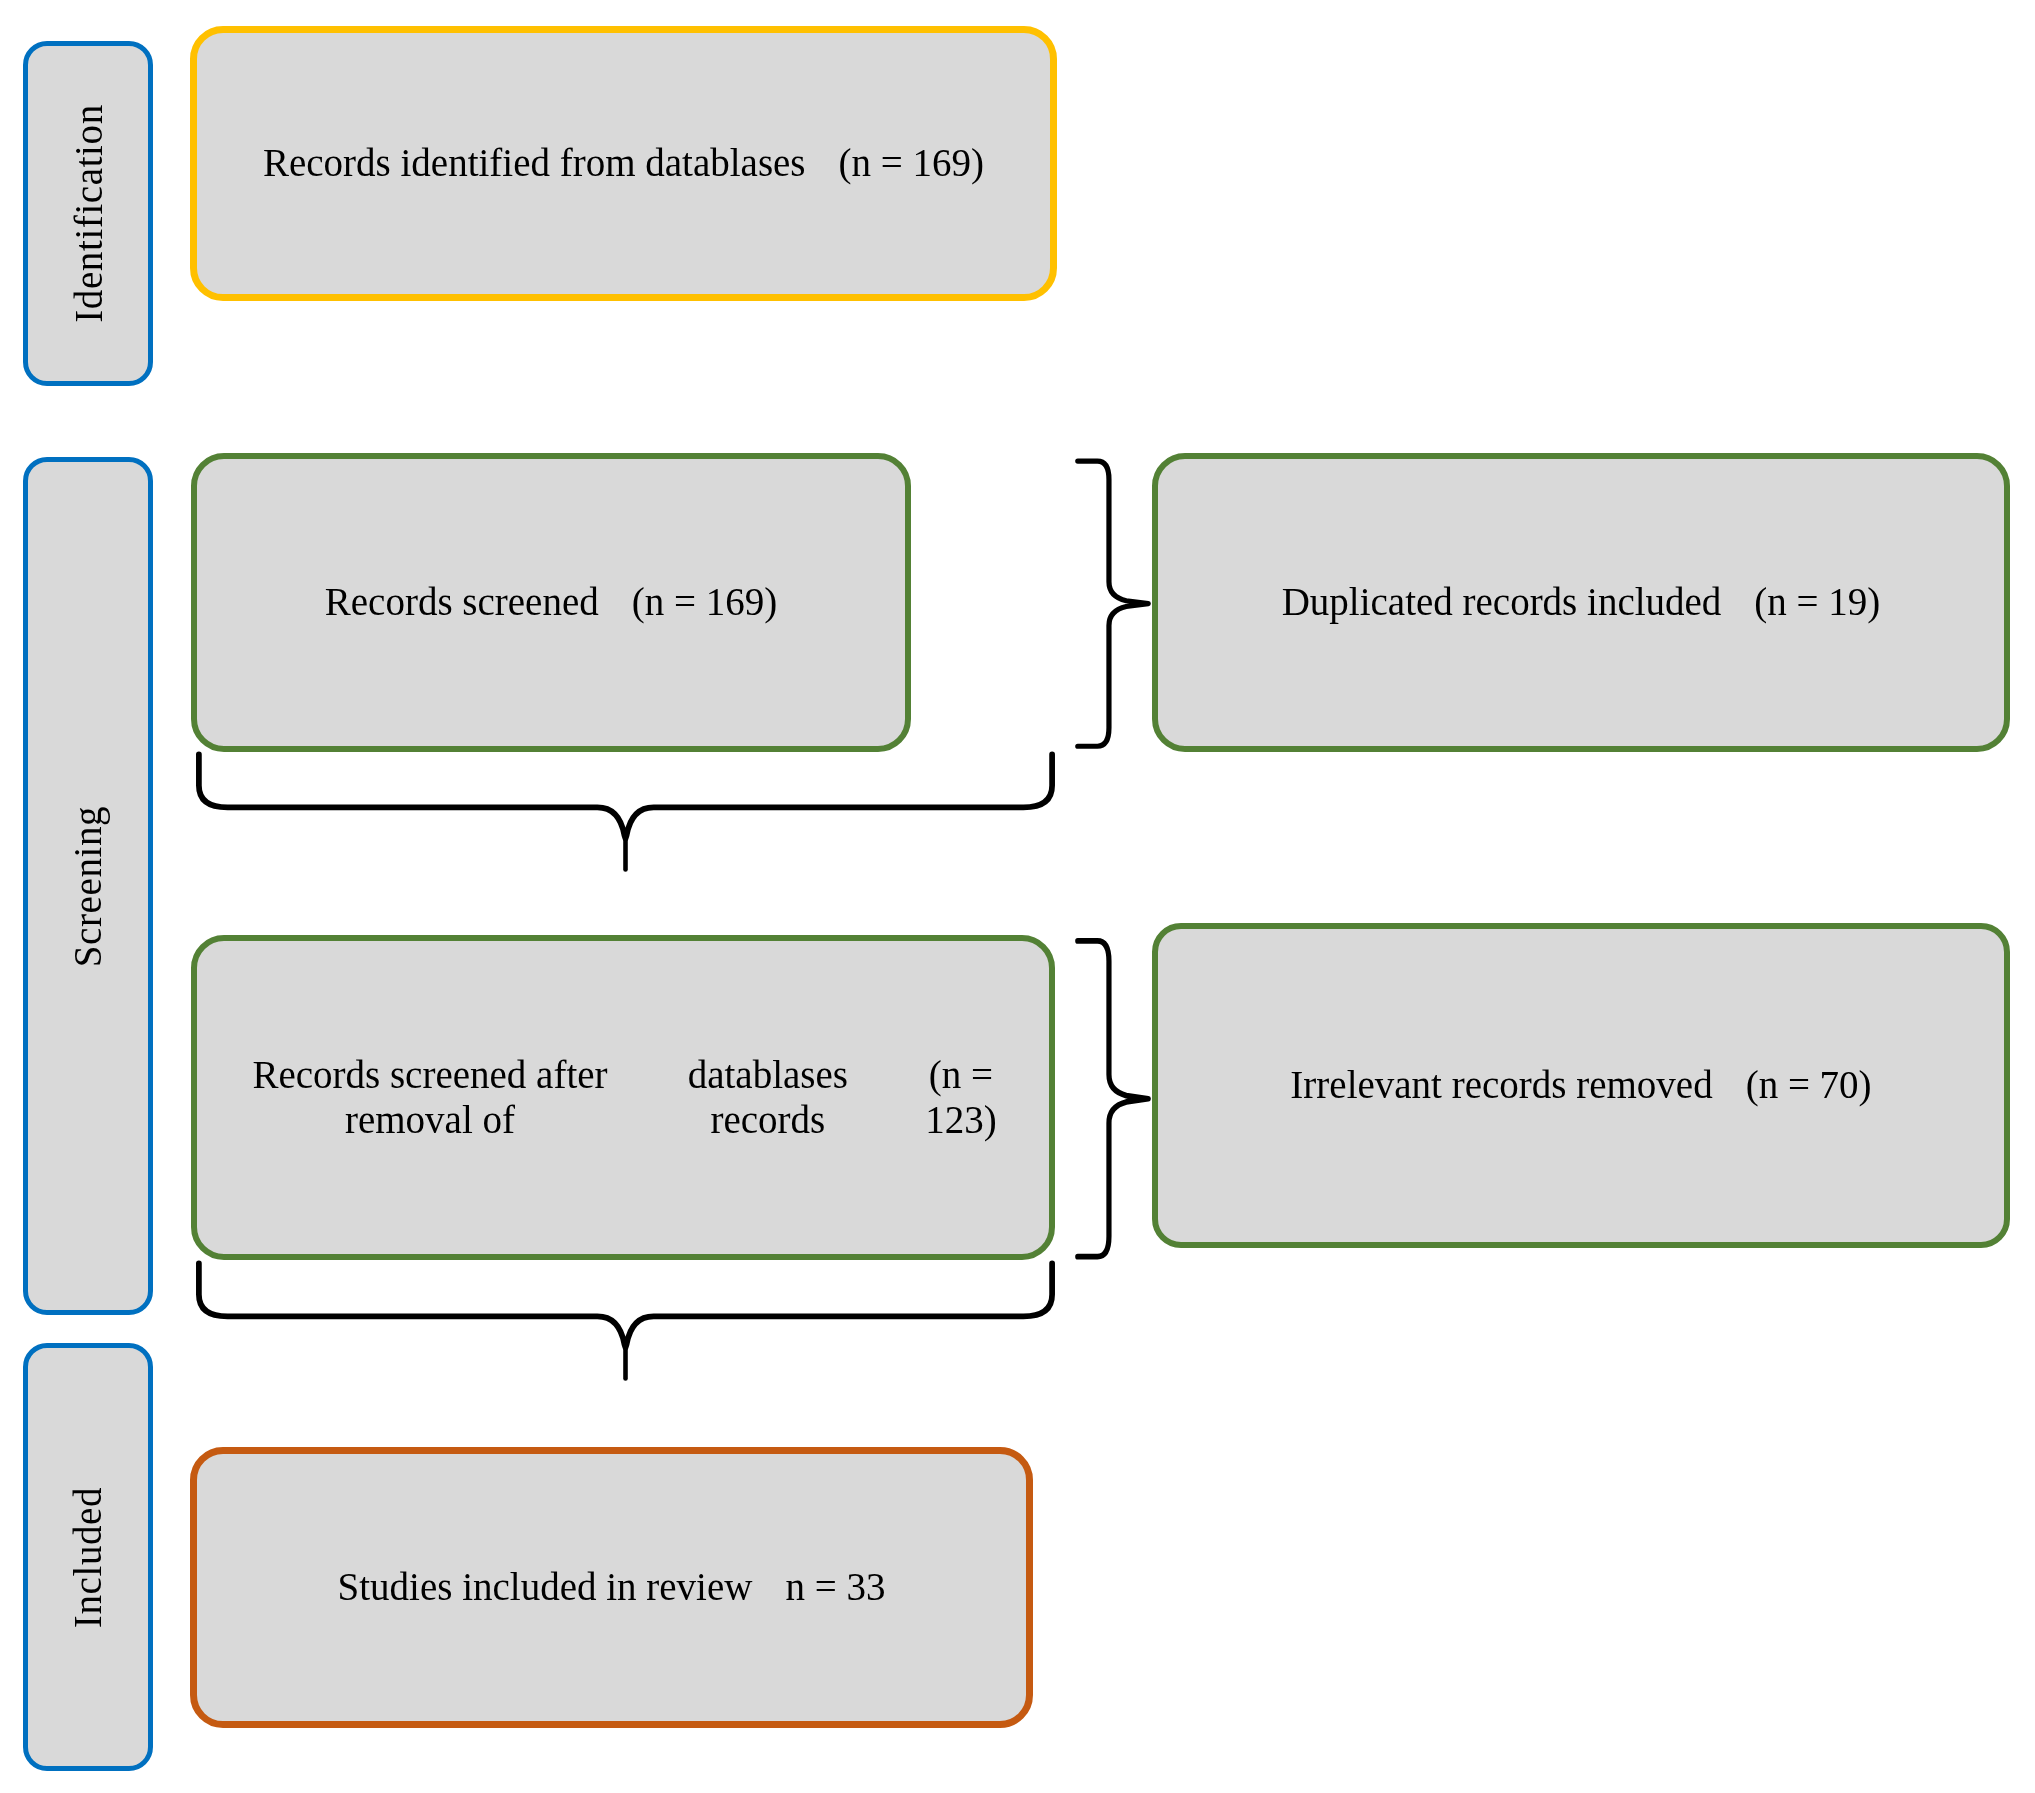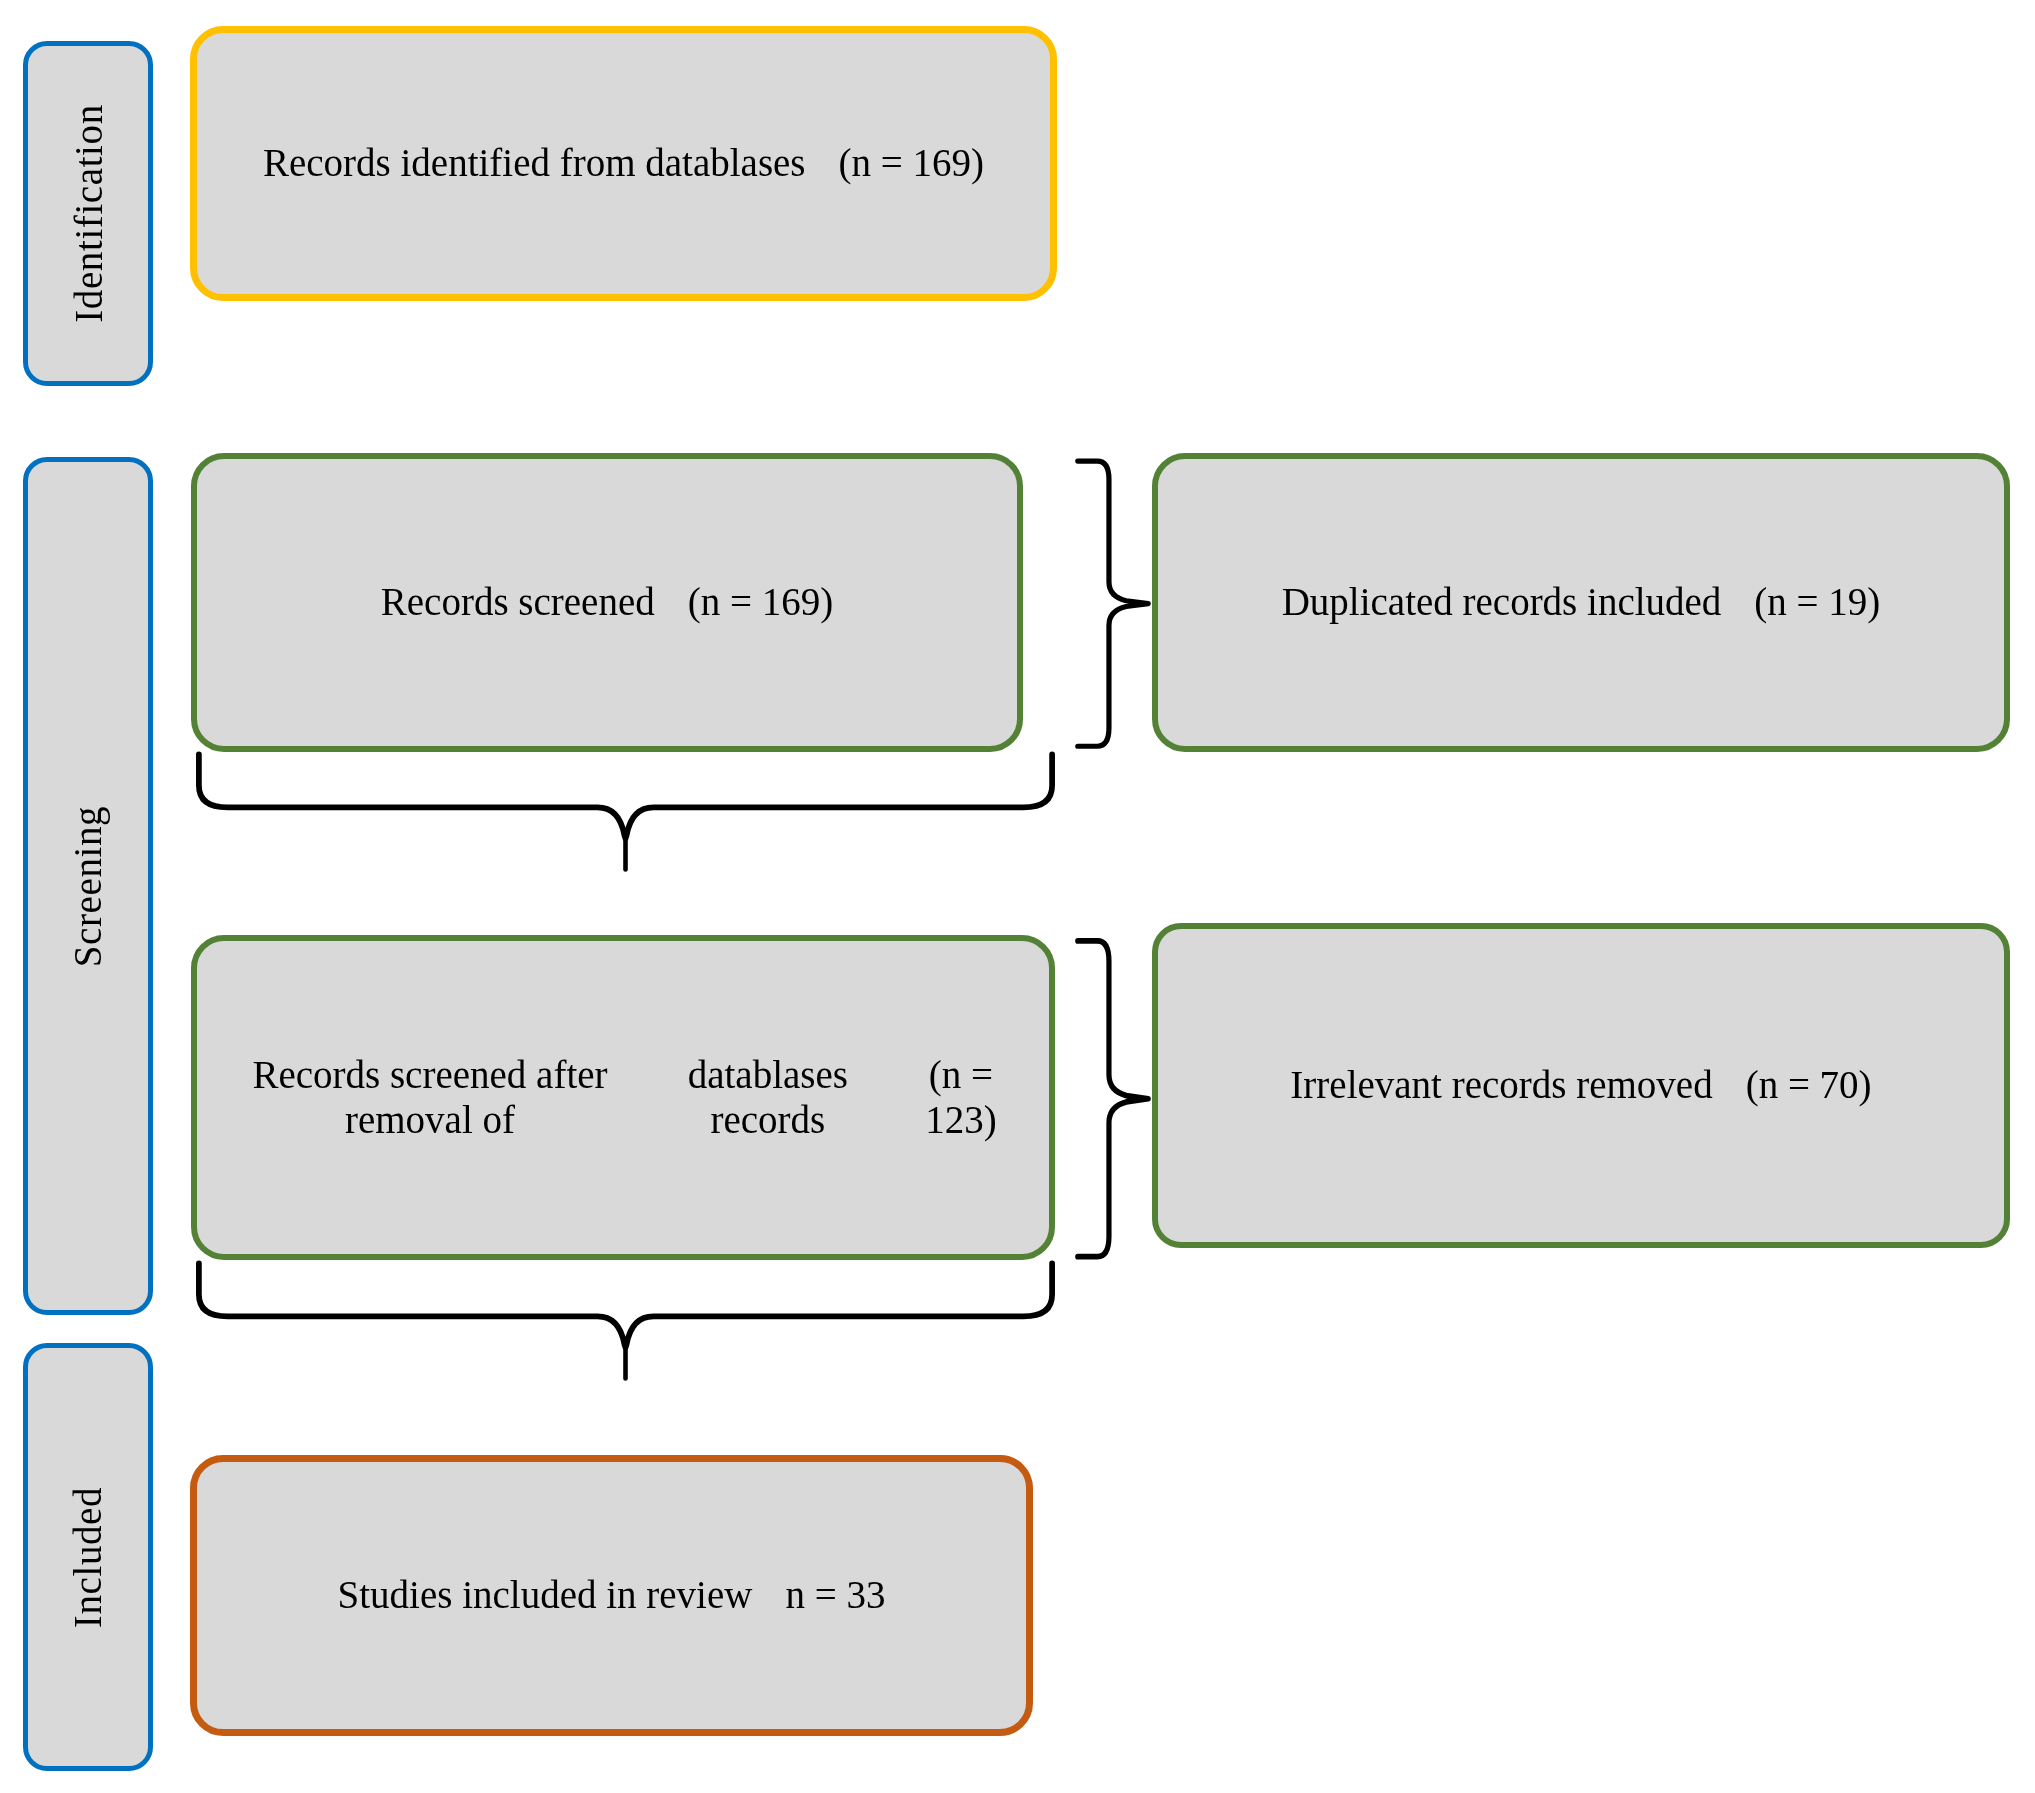--- a/index.html
+++ b/index.html
@@ -39,21 +39,21 @@
     text-align:center;
     font-size:39px;
     line-height:1.15;
     gap:33px;
     box-sizing:border-box;
     padding:11.5px 34px;
   }
   .fbox.gap-lg{}
   .b-yellow{border:7.5px solid #ffc000;}
   .b-green {border:6.3px solid #538135;}
-  .b-orange{border:7.5px solid #c55a11;margin-top:8px;}
+  .b-orange{border:7.5px solid #c55a11;}
   svg.connector{position:absolute;overflow:visible;}
   svg.connector path{
     fill:none;
     stroke:#000000;
     stroke-linecap:round;
     stroke-linejoin:round;
   }
 </style>
 </head>
 <body>
@@ -70,21 +70,21 @@
 
   <div class="stage" style="left:23px;top:1343px;width:130px;height:428px;">
     <span class="vtext">Included</span>
   </div>
 
   <div class="fbox b-yellow" style="left:190px;top:26.4px;width:867px;height:275px;">
     <span>Records identified from datablases</span>
     <span>(n = 169)</span>
   </div>
 
-  <div class="fbox b-green" style="left:191px;top:453px;width:832px;height:299px;">
+  <div class="fbox b-green" style="left:191px;top:453px;width:720px;height:299px;">
     <span>Records screened</span>
     <span>(n = 169)</span>
   </div>
 
   <div class="fbox b-green" style="left:1152px;top:453px;width:858px;height:299px;">
     <span>Duplicated records included</span>
     <span>(n = 19)</span>
   </div>
 
   <div class="fbox b-green gap-lg" style="left:191px;top:935px;width:864px;height:325px;">

